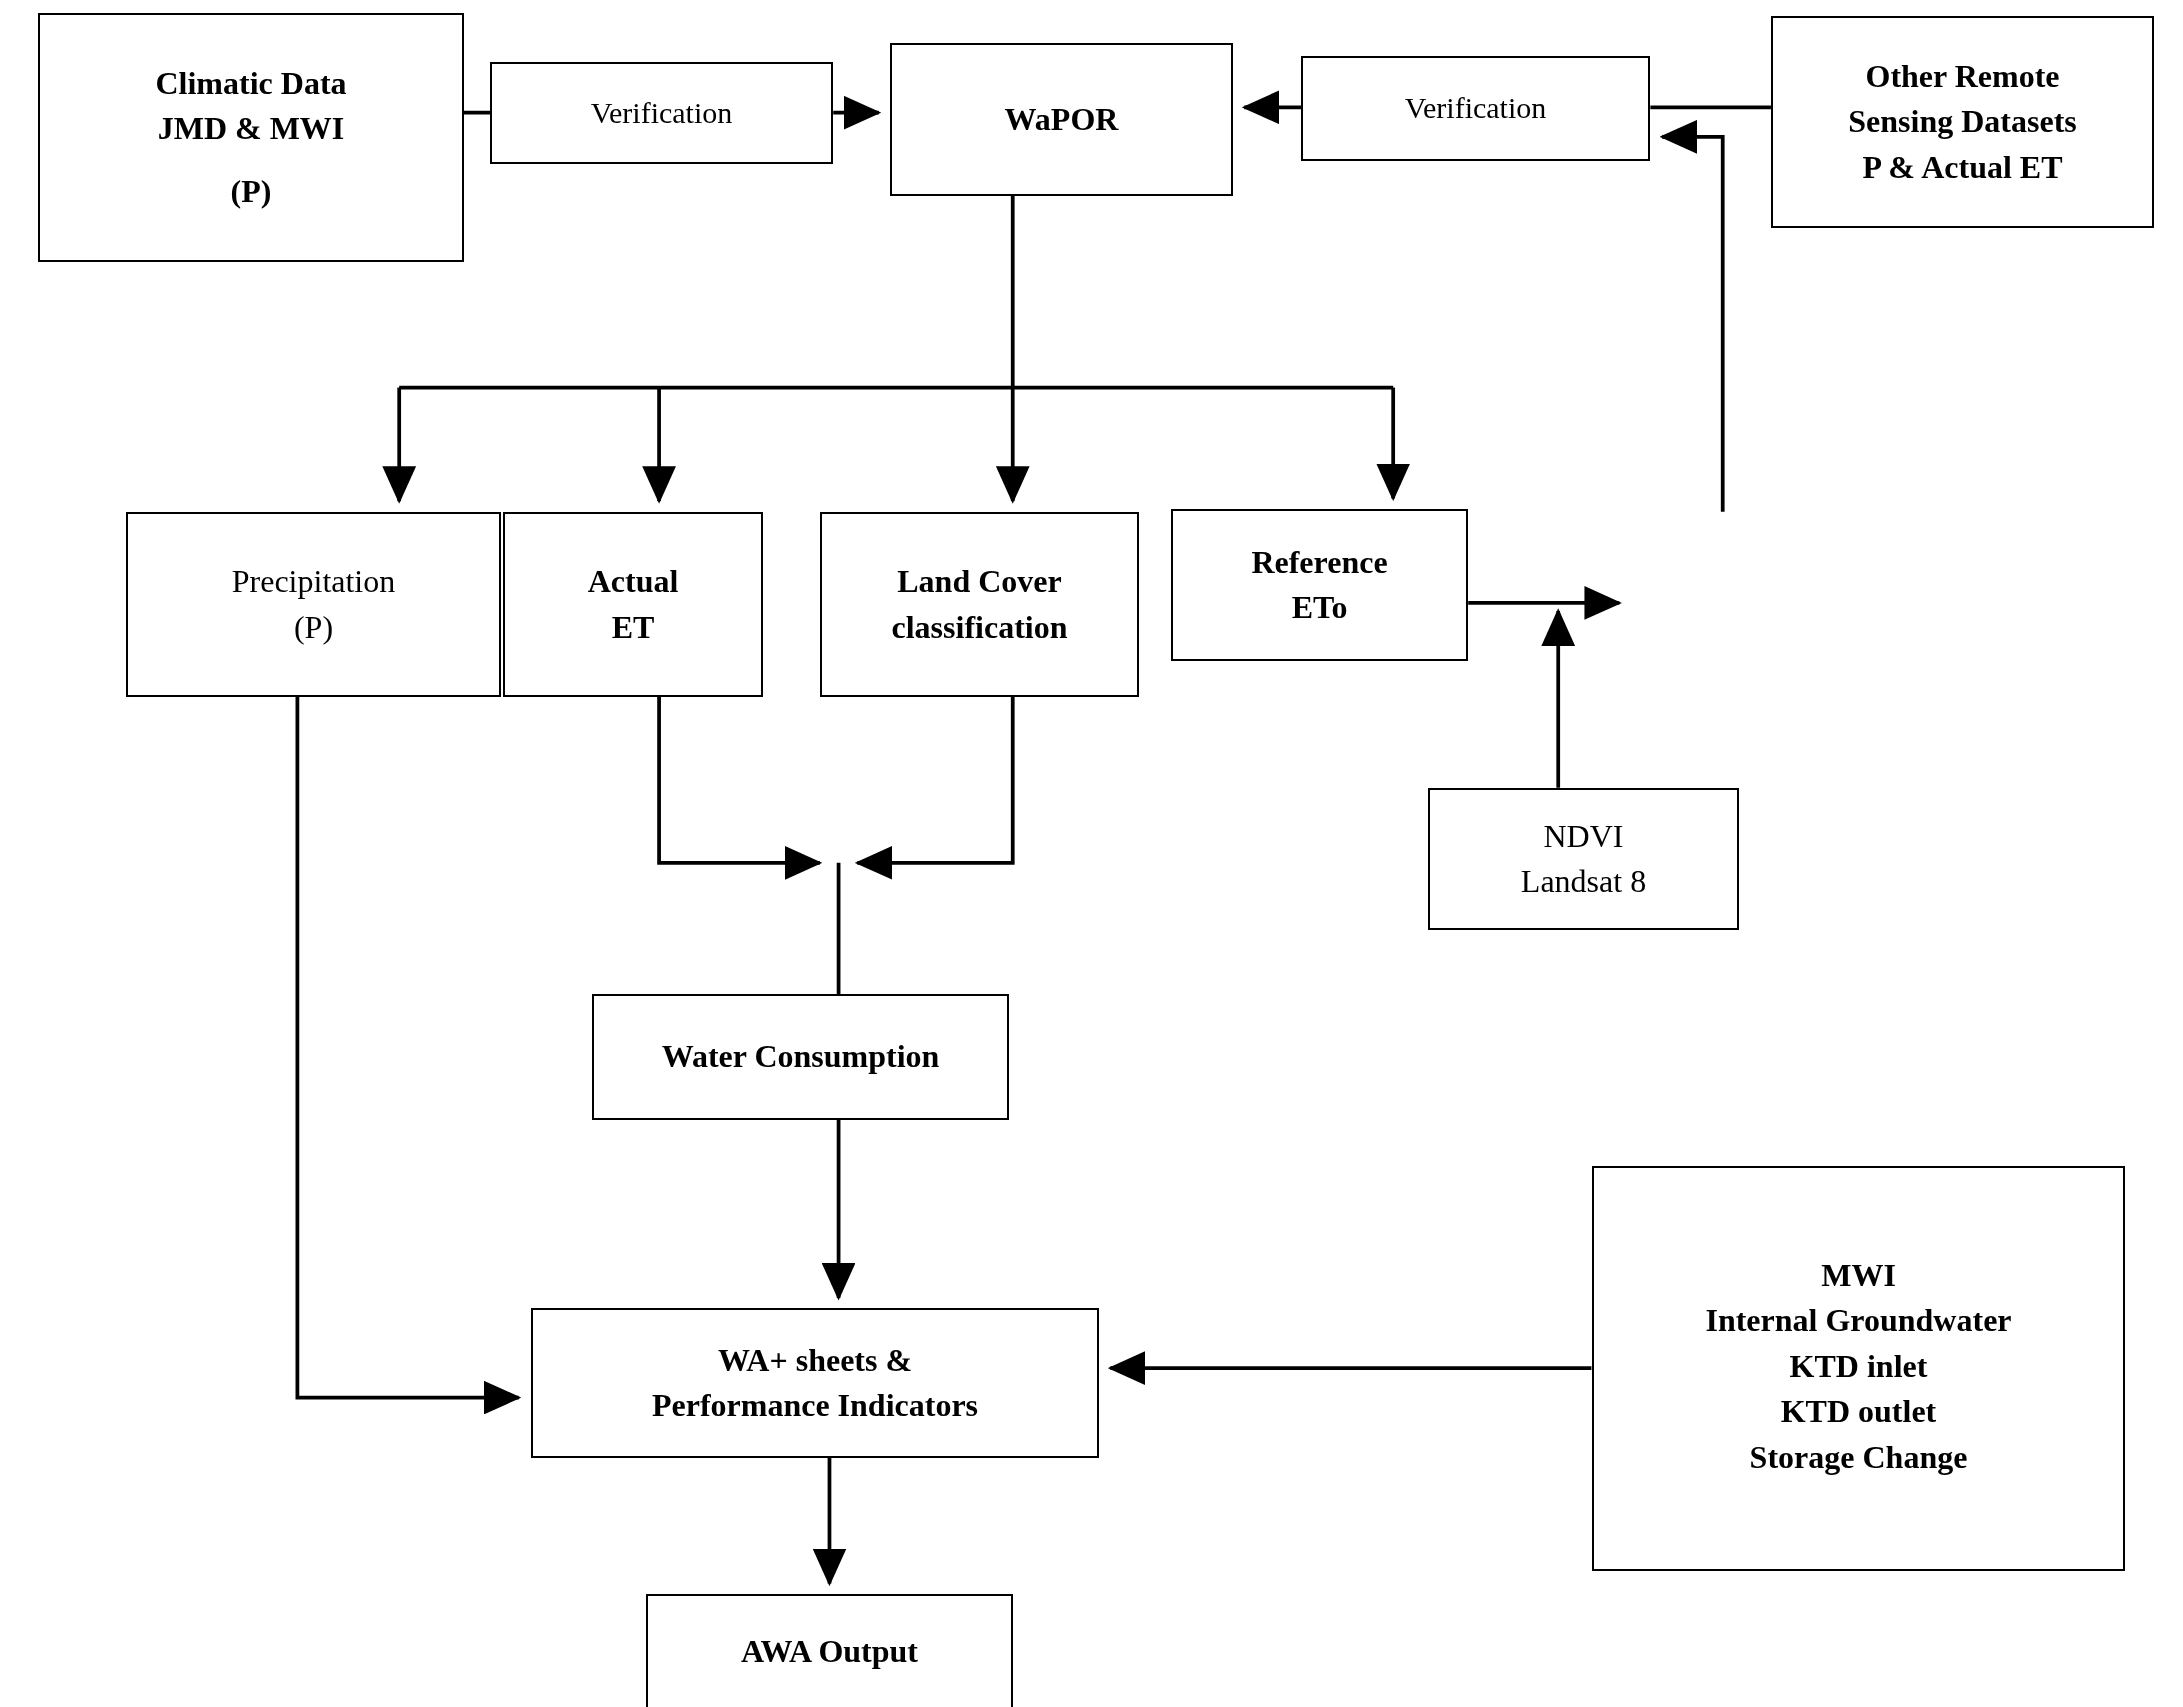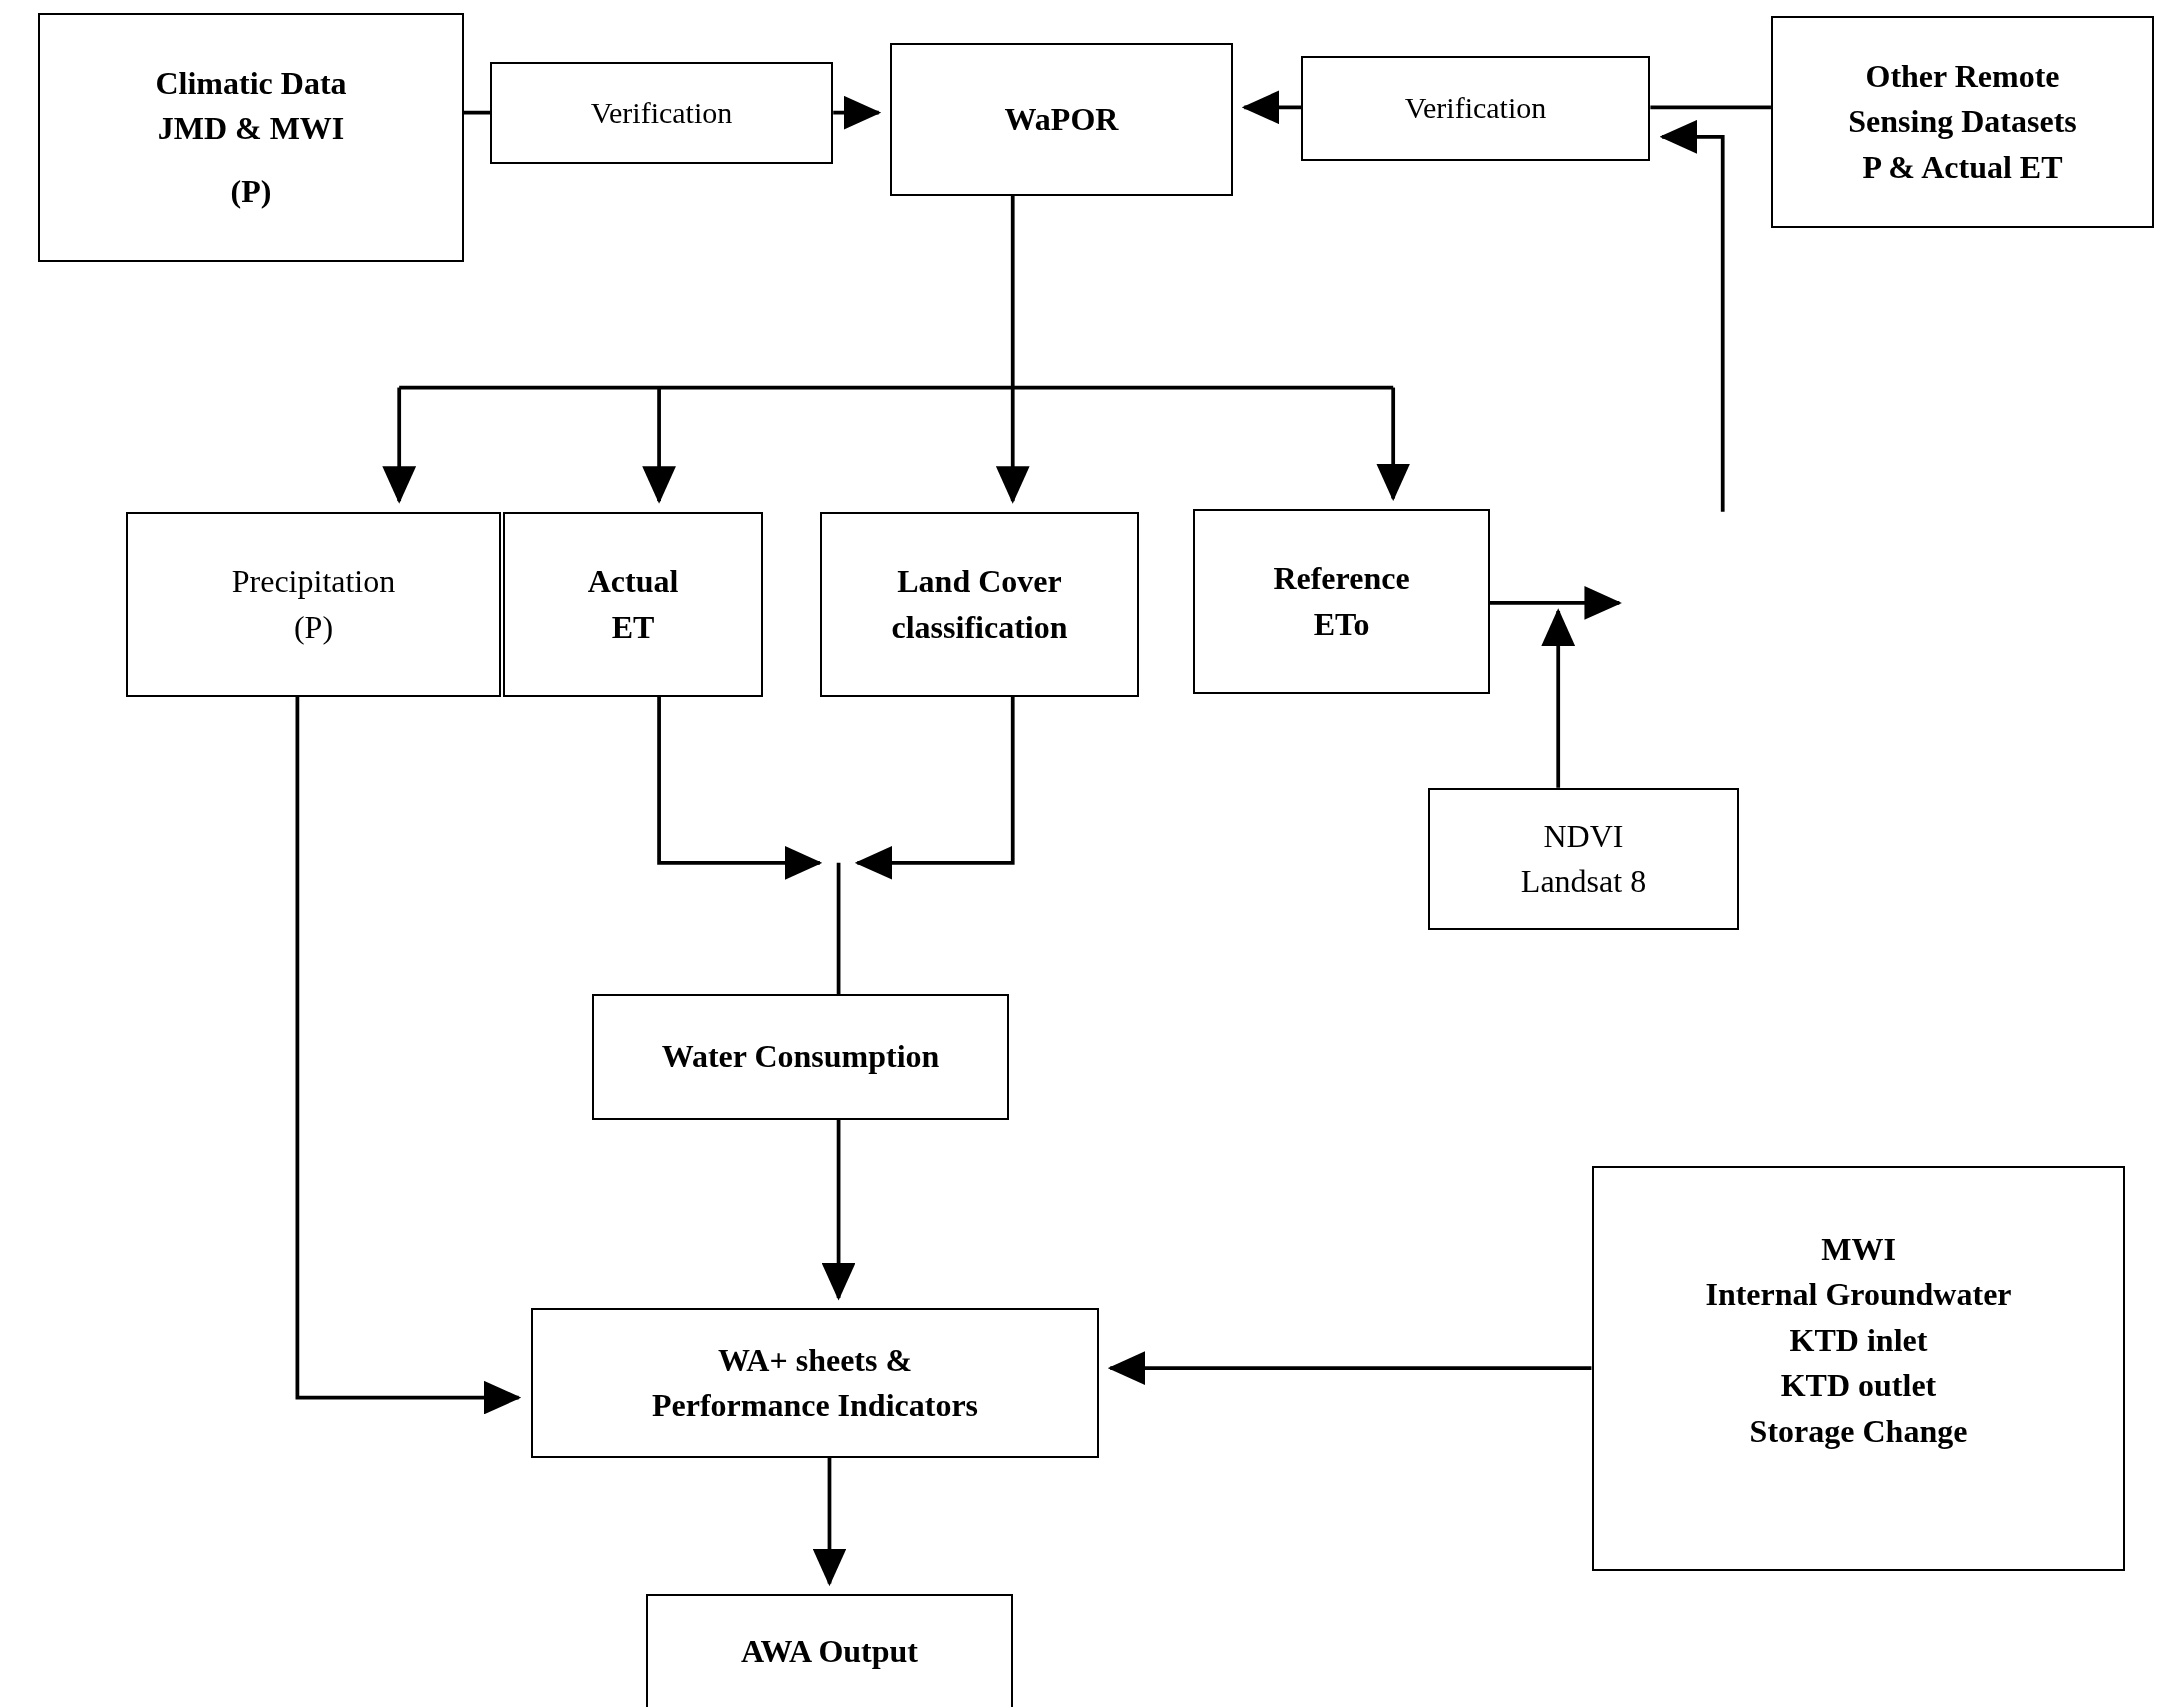--- a/index.html
+++ b/index.html
@@ -128,36 +128,36 @@
   <div class="node fs-lg" style="left:503px; top:512px; width:260px; height:185px;">
     <span class="ln">Actual</span>
     <span class="ln">ET</span>
   </div>
 
   <div class="node fs-lg" style="left:820px; top:512px; width:319px; height:185px;">
     <span class="ln">Land Cover</span>
     <span class="ln">classification</span>
   </div>
 
-  <div class="node fs-lg" style="left:1171px; top:509px; width:297px; height:185px;margin-left:22px;">
+  <div class="node fs-lg" style="left:1171px; top:509px; width:297px; height:152px;">
     <span class="ln">Reference</span>
     <span class="ln">ETo</span>
   </div>
 
 
   <div class="node thin light fs-lg" style="left:1428px; top:788px; width:311px; height:142px;">
     <span class="ln">NDVI</span>
     <span class="ln">Landsat 8</span>
   </div>
 
   <div class="node fs-lg" style="left:592px; top:994px; width:417px; height:126px;">
     <span class="ln">Water Consumption</span>
   </div>
 
-  <div class="node fs-lg" style="left:1592px; top:1166px; width:533px; height:405px; justify-content:flex-start; padding-top:59px;">
+  <div class="node fs-lg" style="left:1592px; top:1166px; width:533px; height:405px; justify-content:flex-start; padding-top:85px;">
     <span class="ln">MWI</span>
     <span class="ln">Internal Groundwater</span>
     <span class="ln">KTD inlet</span>
     <span class="ln">KTD outlet</span>
     <span class="ln">Storage Change</span>
   </div>
 
   <div class="node fs-lg" style="left:531px; top:1308px; width:568px; height:150px;">
     <span class="ln">WA+   sheets &amp;</span>
     <span class="ln">Performance Indicators</span>

